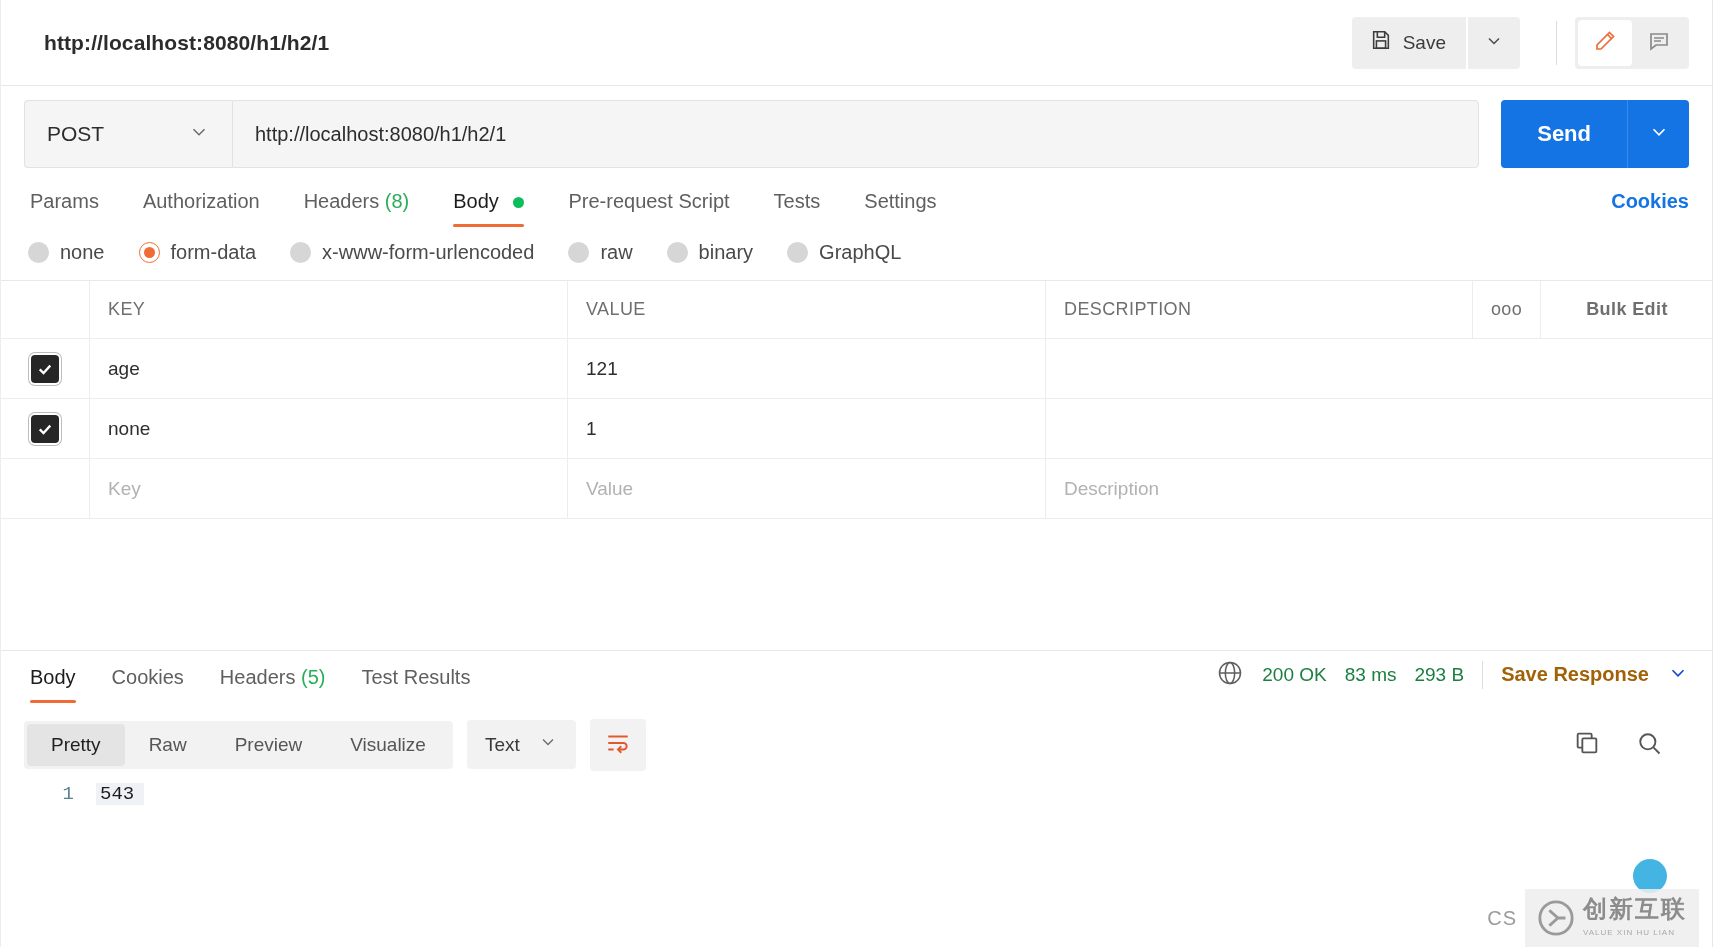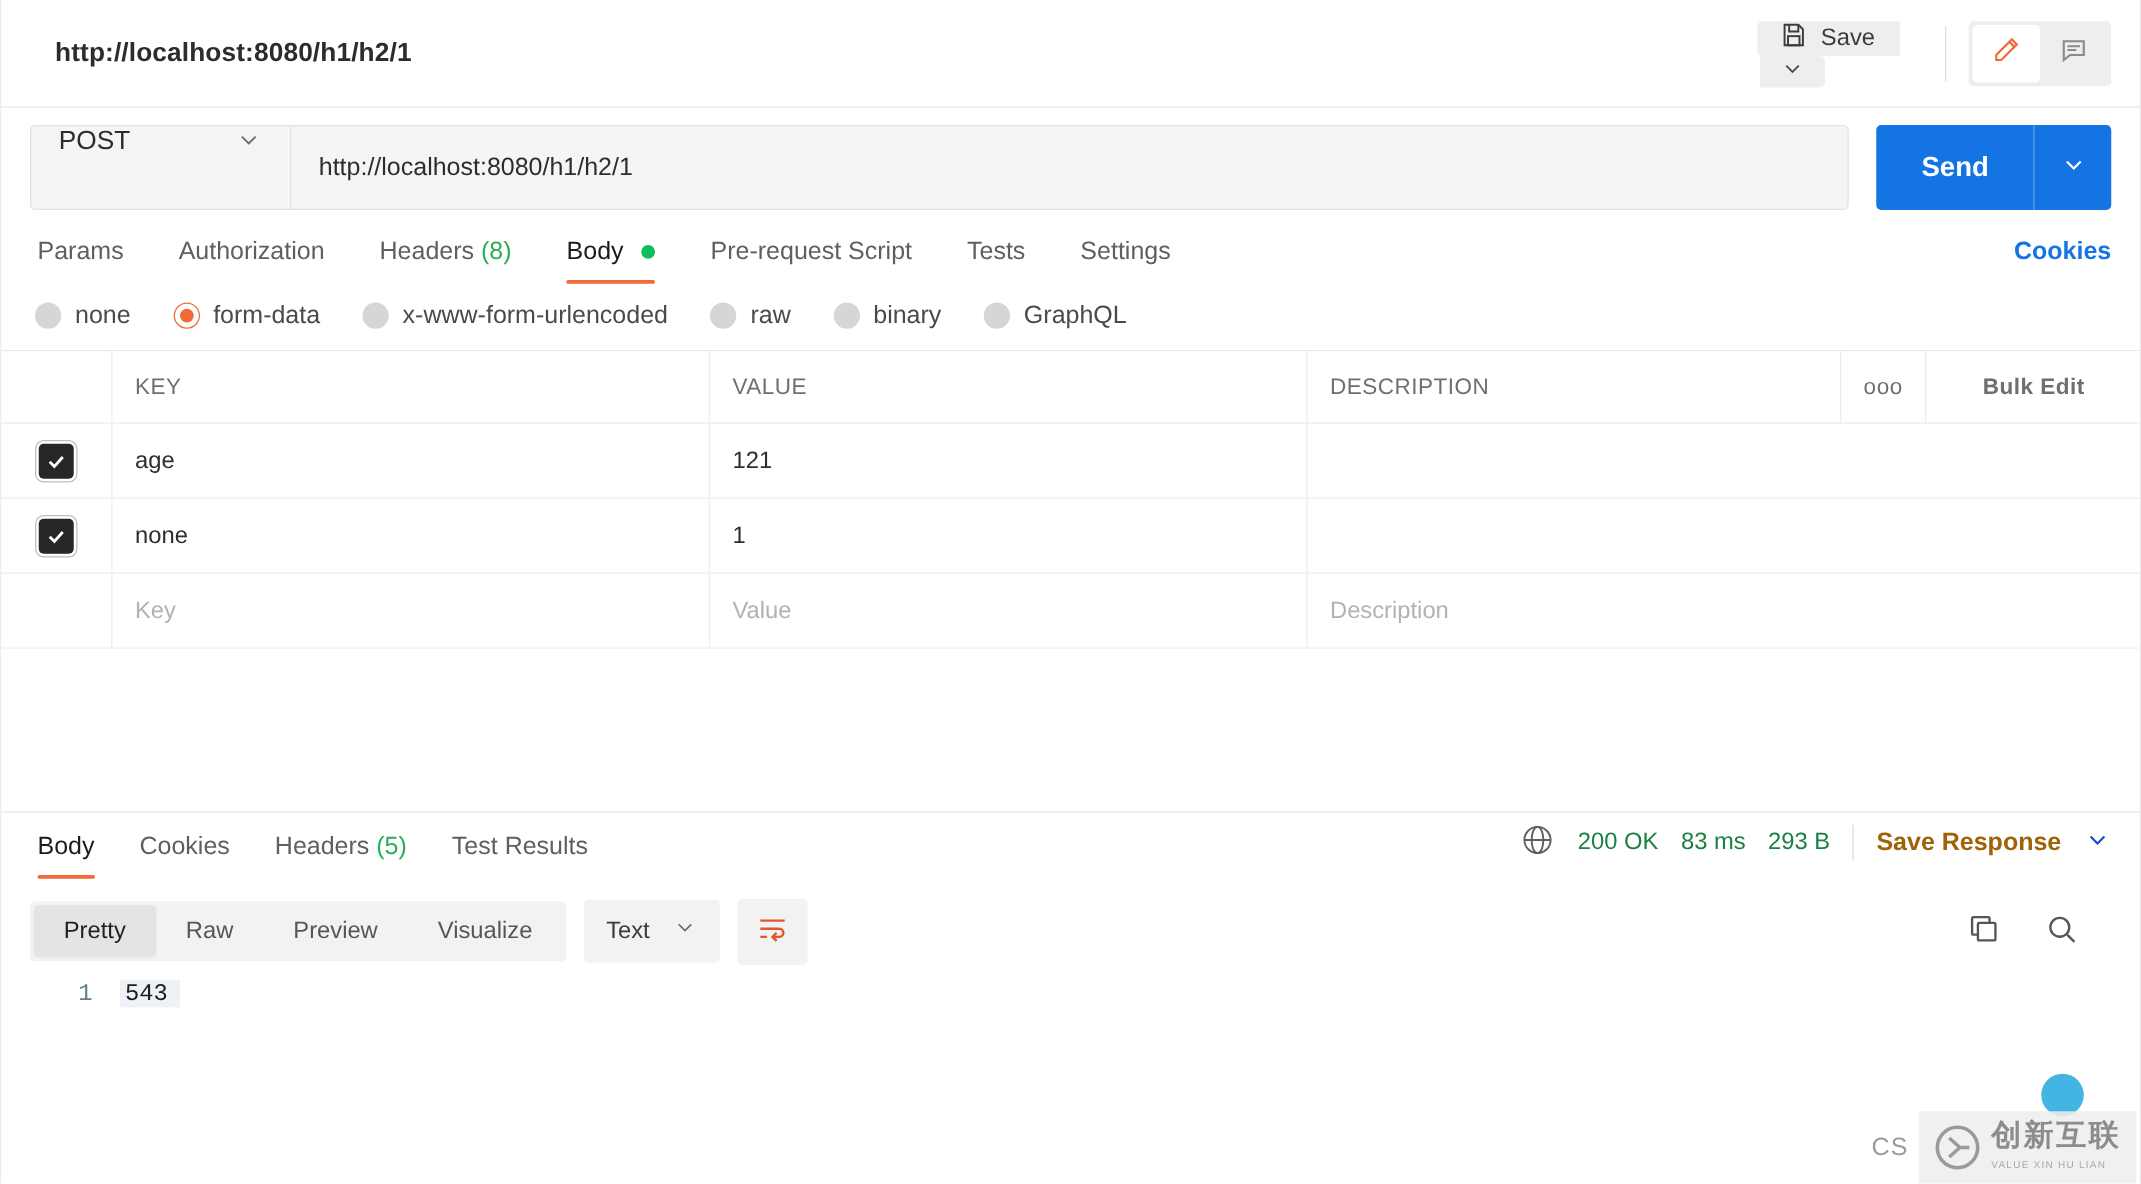--- a/index.html
+++ b/index.html
@@ -14,21 +14,21 @@
 
   
   .titlebar {
     height: 86px; flex: 0 0 86px;
     border-bottom: 1px solid #e8e8e8;
     display: flex; align-items: center;
     padding: 0 24px 0 44px;
   }
   .req-title { font-size: 21px; font-weight: bold; color: #2c2c2c; letter-spacing: .1px; }
   .titlebar-spacer { flex: 1 1 auto; }
-  .save-group { display: flex; align-items: stretch; height: 52px; margin-right: 18px; flex-direction: column; }
+  .save-group { display: flex; align-items: stretch; height: 52px; margin-right: 18px; }
   .save-btn {
     display: flex; align-items: center; gap: 11px;
     background: #eeeeee; border-radius: 4px 0 0 4px;
     padding: 0 20px 0 18px; font-size: 19px; color: #3c3c3c; font-weight: 500;
     cursor: pointer;
   }
   .save-caret {
     width: 52px; background: #eeeeee; border-radius: 0 4px 4px 0;
     display: flex; align-items: center; justify-content: center;
     margin-left: 2px; cursor: pointer;
@@ -36,21 +36,21 @@
   .vdivider { width: 1px; height: 44px; background: #dcdcdc; margin: 0 18px; }
   .icon-group { display: flex; align-items: stretch; height: 52px; background: #eeeeee; border-radius: 4px; padding: 3px; }
   .icon-pane { width: 54px; display: flex; align-items: center; justify-content: center; border-radius: 4px; cursor: pointer; }
   .icon-pane.active { background: #ffffff; }
 
   
   .urlbar { display: flex; align-items: center; padding: 14px 24px 10px 24px; gap: 0; }
   .method-box {
     width: 208px; height: 68px; background: #f5f5f5;
     border: 1px solid #e2e2e2; border-right: none; border-radius: 4px 0 0 4px;
-    display: flex; align-items: flex-start; justify-content: space-between;
+    display: flex; align-items: center; justify-content: space-between;
     padding: 0 22px 0 22px; cursor: pointer;
   }
   .method-text { font-size: 21px; color: #2d2d2d; font-weight: 500; }
   .url-box {
     flex: 1 1 auto; height: 68px; background: #f5f5f5;
     border: 1px solid #e2e2e2; border-radius: 0 4px 4px 0;
     display: flex; align-items: center; padding: 0 22px;
     font-size: 20px; color: #2d2d2d;
   }
   .send-group { display: flex; margin-left: 22px; height: 68px; }
@@ -130,21 +130,21 @@
     border-radius: 4px; padding: 12px 18px; font-size: 19px; color: #3a3a3a; cursor: pointer;
   }
   .wrap-btn { background: #f2f2f2; border-radius: 4px; padding: 11px 15px; display: flex; align-items: center; cursor: pointer; }
   .view-right { margin-left: auto; display: flex; align-items: center; gap: 34px; padding-right: 26px; }
 
   .code-area { flex: 1 1 auto; position: relative; overflow: hidden; }
   .code-line { display: flex; align-items: flex-start; height: 34px; }
   .gutter { width: 96px; text-align: right; padding-right: 22px; font-family: "Liberation Mono", monospace; font-size: 19px; color: #5b7f8c; }
   .code-text { font-family: "Liberation Mono", monospace; font-size: 19px; color: #1c1c1c; background: #eef2f7; padding: 0 10px 0 4px; }
 
-  .watermark { position: absolute; right: 4px; bottom: 0; display: flex; align-items: center; gap: 8px; }
+  .watermark { position: absolute; right: 14px; bottom: 0; display: flex; align-items: center; gap: 8px; }
   .wm-csdn { font-size: 20px; color: #9b9b9b; letter-spacing: 1px; }
   .wm-box { background: rgba(238,238,238,.86); display: flex; align-items: center; gap: 8px; padding: 8px 12px; }
   .wm-cn { font-size: 24px; color: #8c8c8c; font-weight: bold; letter-spacing: 2px; line-height: 1; }
   .wm-py { font-size: 8px; color: #a9a9a9; letter-spacing: 1px; }
   .right-edge { position: absolute; right: 0; top: 0; bottom: 0; width: 1px; background: #e8e8e8; }
   .left-edge { position: absolute; left: 0; top: 0; bottom: 0; width: 1px; background: #ededed; }
   .blue-circ { position: absolute; right: 46px; bottom: 54px; width: 34px; height: 34px; border-radius: 50%; background: #23a7dd; opacity:.85; }
 </style>
 </head>
 <body>

